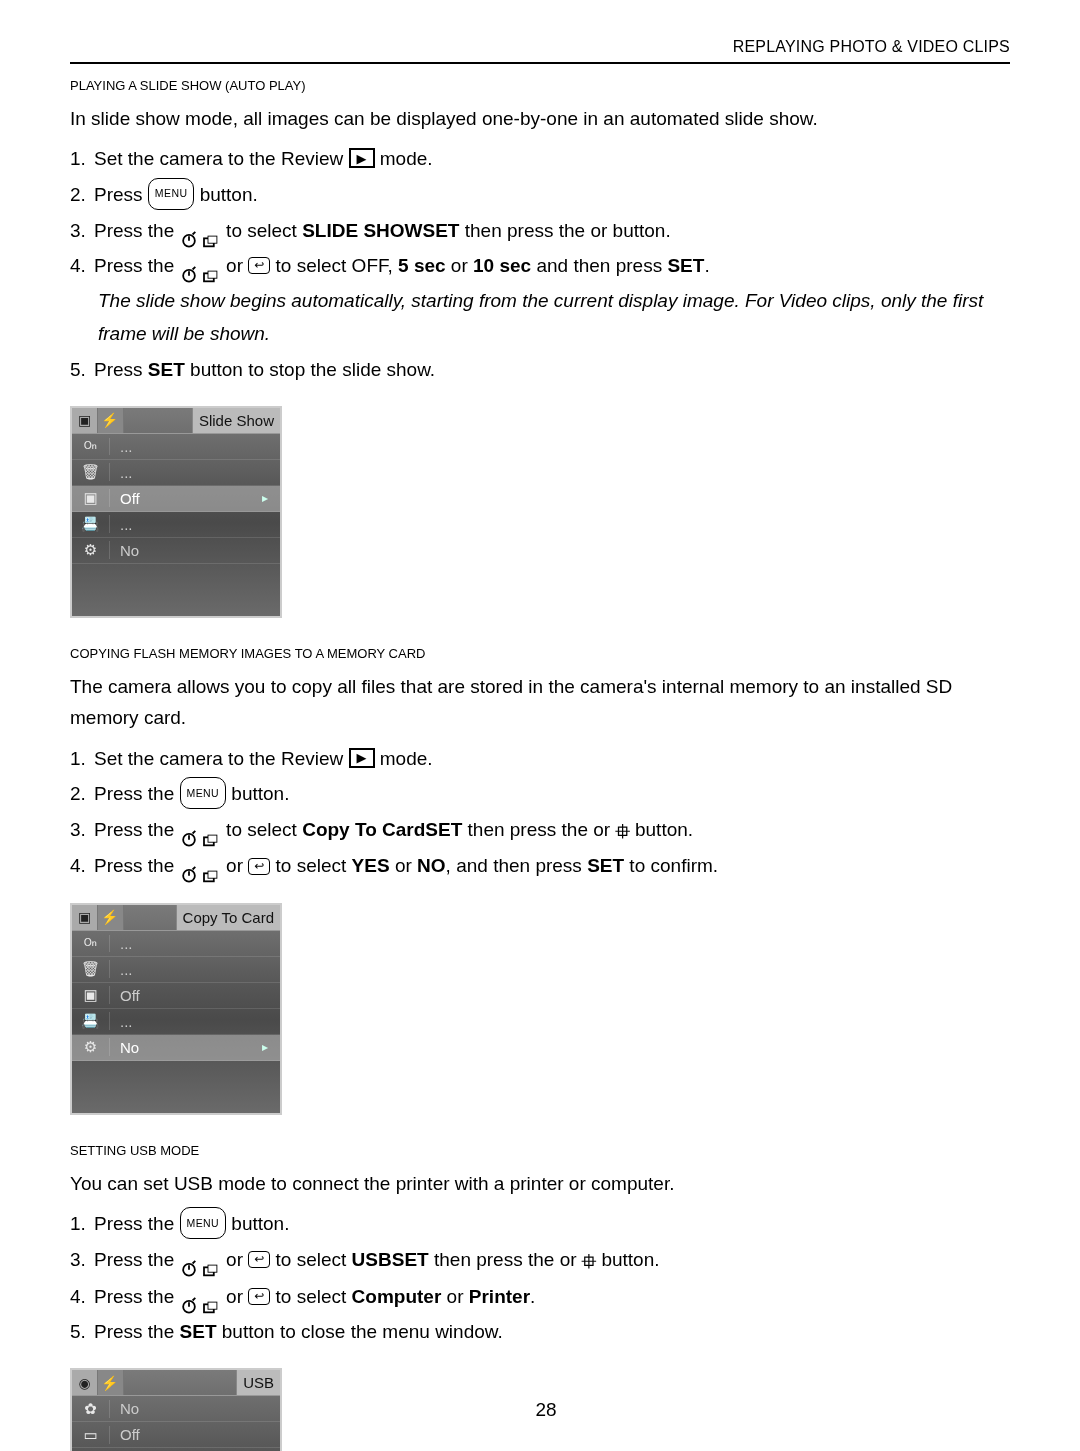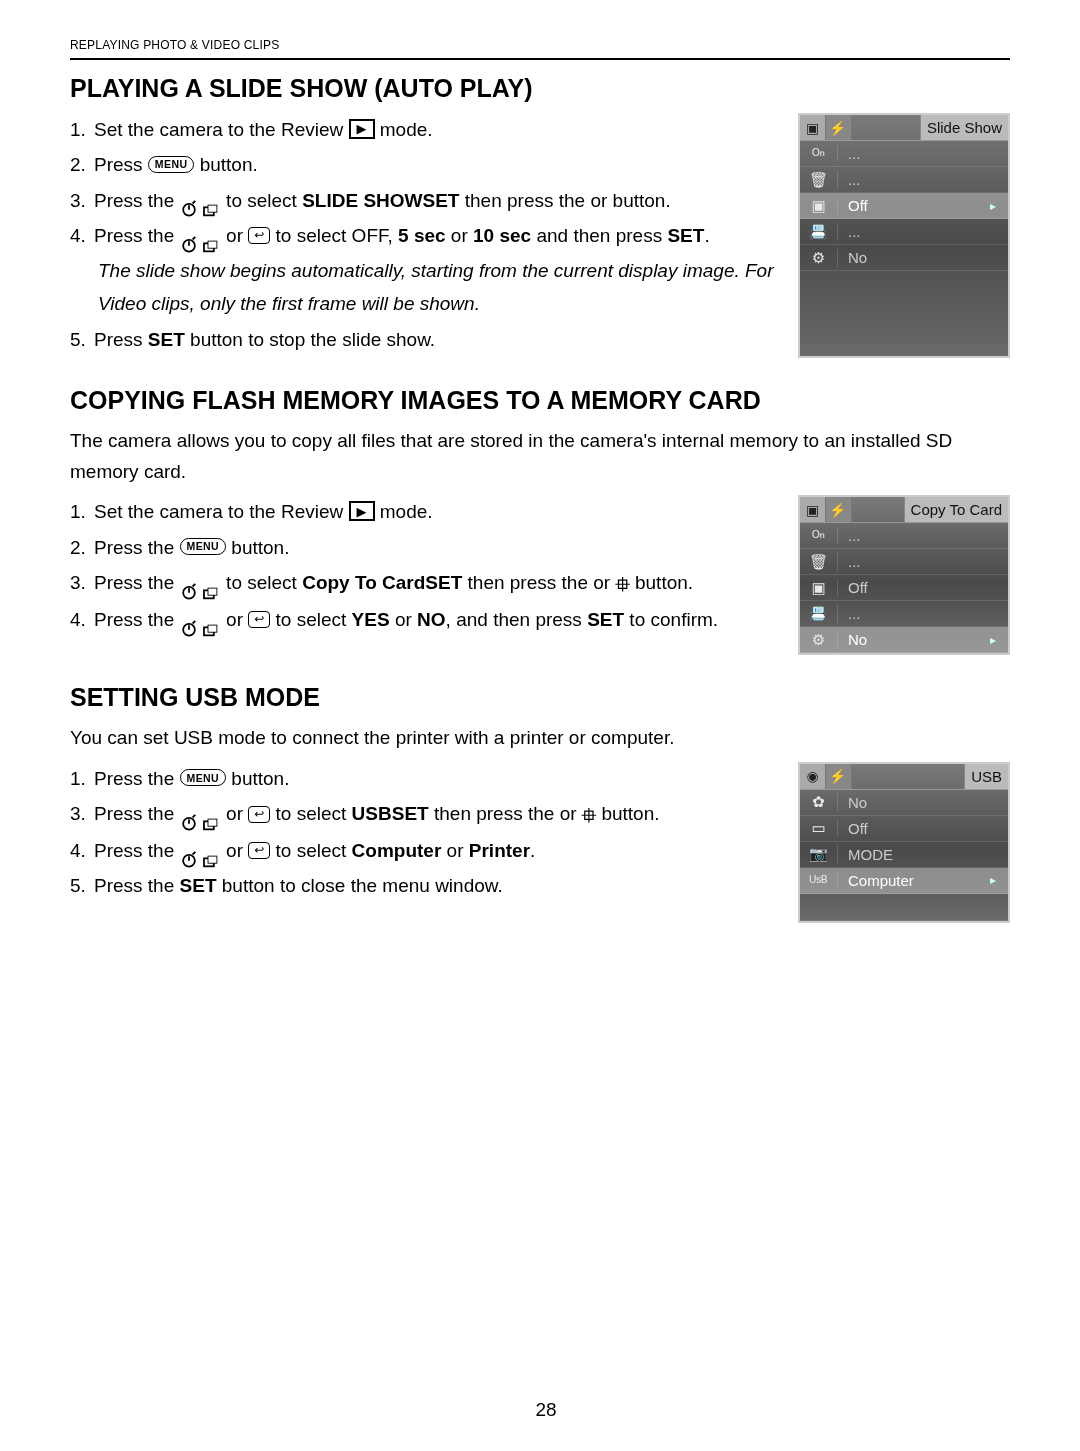--- a/index.html
+++ b/index.html
@@ -6,45 +6,47 @@
   body {
     width: 1080px;
     height: 1451px;
     background: #fff;
     font-family: Arial, Helvetica, sans-serif;
     color: #000;
     padding: 38px 70px 30px 70px;
     position: relative;
   }
   .page-hdr {
-    font-size: 12px;
+    text-align: right;
+    font-size: 16px;
     letter-spacing: .2px;
     margin-bottom: 6px;
   }
   .rule {
     border: none;
     border-top: 2px solid #000;
     margin-bottom: 14px;
   }
   h2.section-title {
-    font-size: 25px;
-    font-weight: bold;
+    font-size: 13px;
+    font-weight: normal;
     margin-bottom: 10px;
     margin-top: 28px;
   }
   h2.section-title:first-of-type { margin-top: 0; }
   p.intro {
     font-size: 19px;
     line-height: 1.65;
     margin-bottom: 8px;
   }
   .section-body {
     display: flex;
     gap: 18px;
     margin-bottom: 10px;
+    flex-direction: column;
   }
   .steps {
     flex: 1 1 auto;
   }
   ol {
     list-style: none;
     counter-reset: step;
   }
   ol li {
     font-size: 19px;
@@ -72,23 +74,23 @@
     border: 2px solid #000;
     font-size: 13px;
     line-height: 1;
     position:relative; top:-2px;
   }
   .icon-menu-btn {
     display: inline-flex;
     align-items:center; justify-content:center;
     border: 1.5px solid #000;
     border-radius: 10px;
-    padding: 0 6px;
+    padding: 15px 6px;
     font-size: 10.5px;
-    font-weight: bold;
+    font-weight: normal;
     height: 17px;
     position:relative; top:-2px;
     letter-spacing: .4px;
   }
   .icon-timer {
     display:inline-block;
     width:18px;height:18px;
     position:relative; top:2px;
   }
   .icon-burst {
@@ -184,20 +186,21 @@
   }
 </style>
 </head>
 <body>
 
 <div class="page-hdr">REPLAYING PHOTO &amp; VIDEO CLIPS</div>
 <hr class="rule">
 
 <div id="content">
     <h2 class="section-title">PLAYING A SLIDE SHOW (AUTO PLAY)</h2>
+    <p class="intro">In slide show mode, all images can be displayed one-by-one in an automated slide show.</p>
     <div class="section-body">
       <div class="steps">
         <ol>
           <li><span class="num">1.</span>Set the camera to the Review <span class="icon icon-review">▶</span> mode.</li>
           <li><span class="num">2.</span>Press <span class="icon icon-menu-btn">MENU</span> button.</li>
           <li><span class="num">3.</span>Press the <span class="icon icon-timer"><svg viewBox="0 0 20 20" width="18" height="18">
                 <circle cx="10" cy="12" r="6.5" fill="none" stroke="#000" stroke-width="2"></circle>
                 <path d="M10 12 L10 7" stroke="#000" stroke-width="2"></path>
                 <path d="M14 5 L17 2" stroke="#000" stroke-width="2"></path>
               </svg></span> <span class="icon icon-burst"><svg viewBox="0 0 20 18" width="18" height="16">

